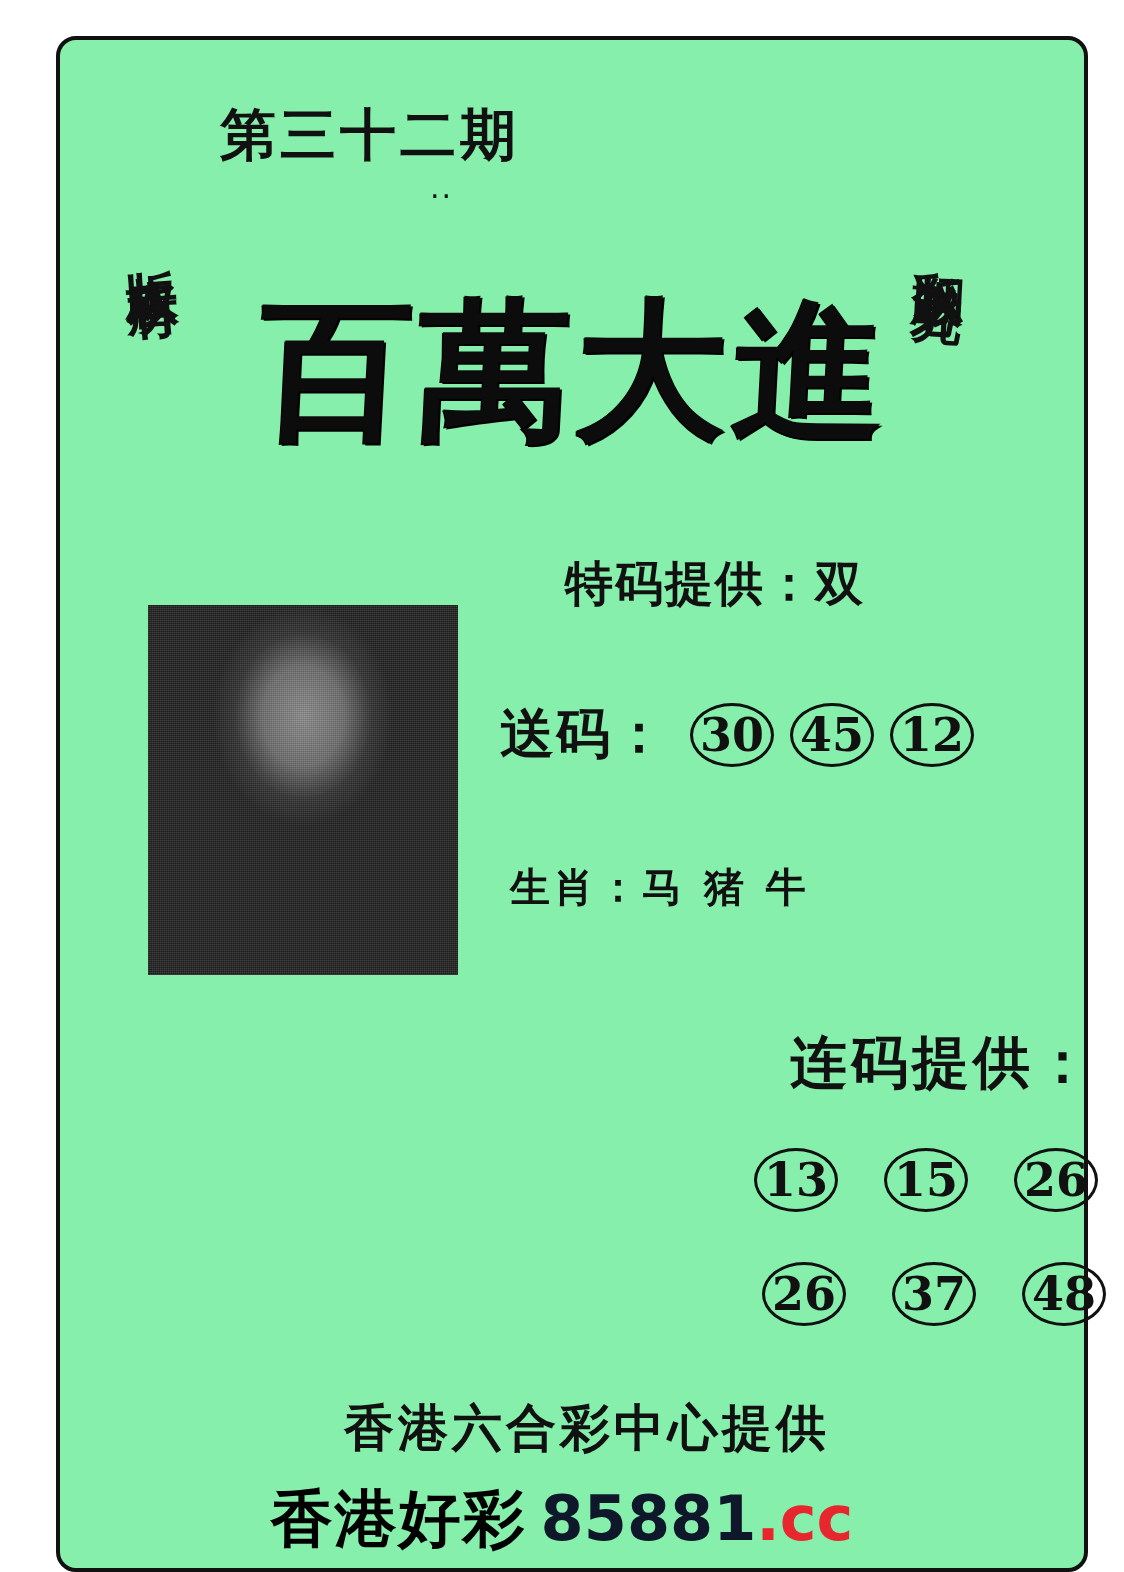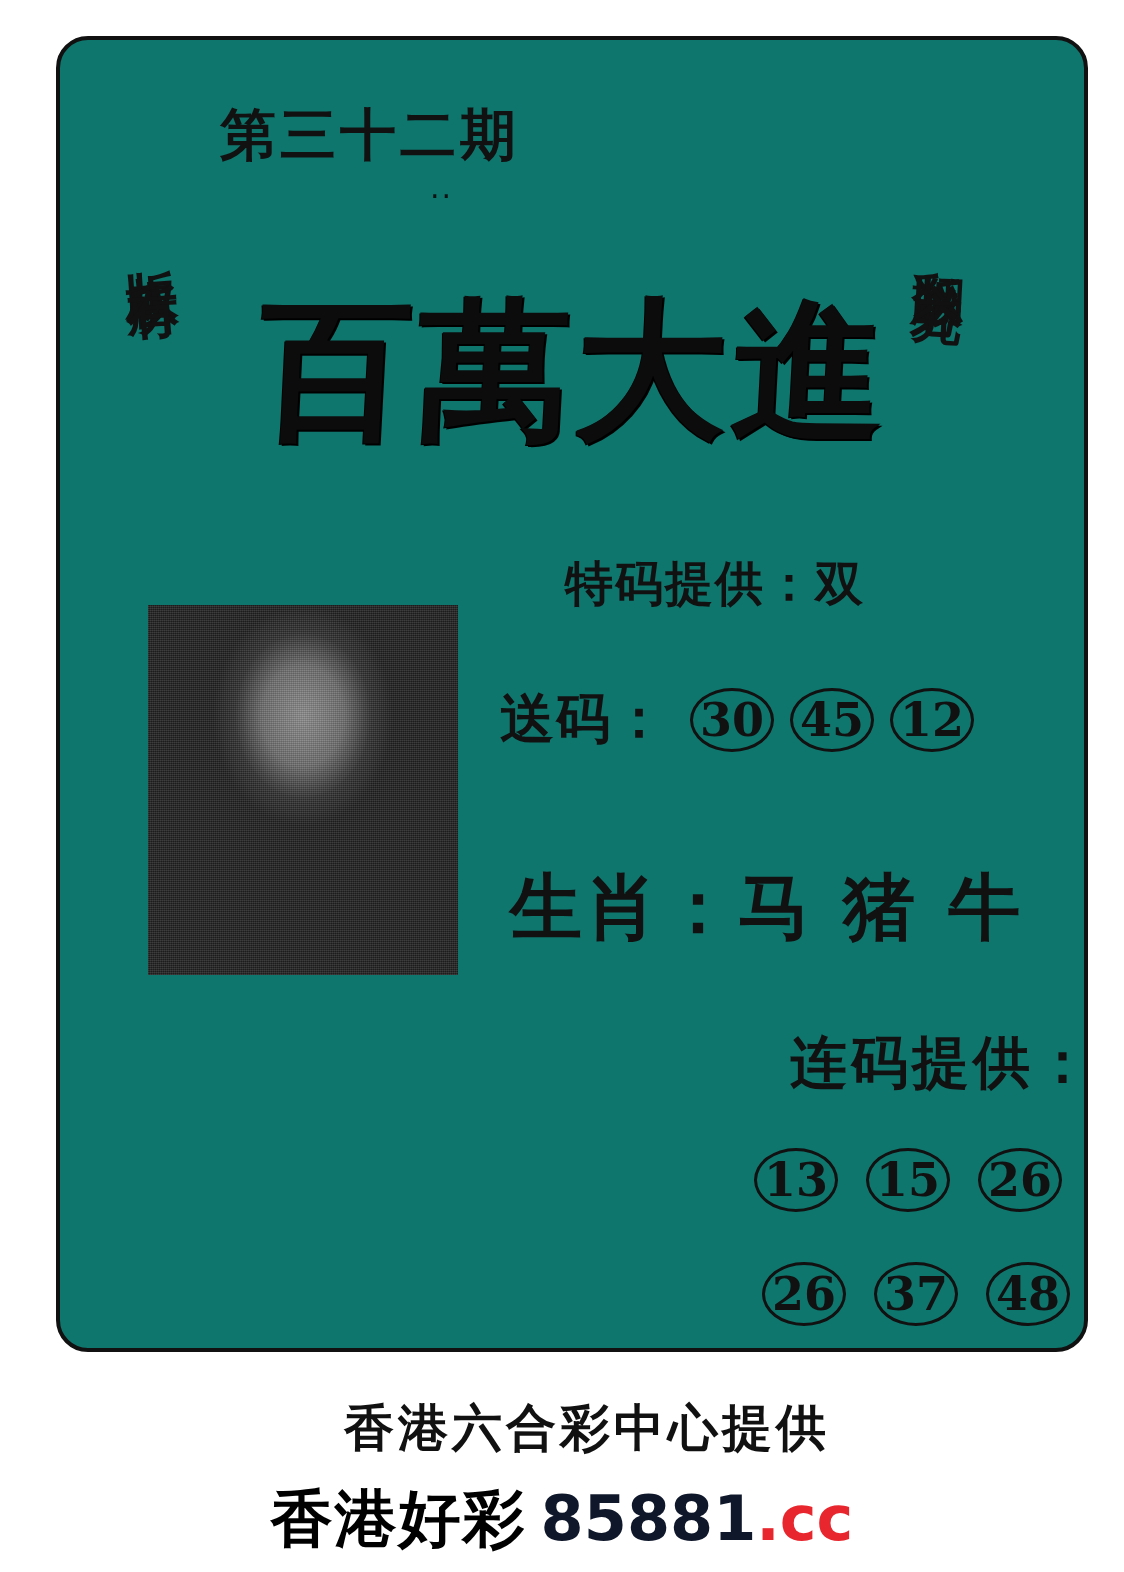--- a/index.html
+++ b/index.html
@@ -14,25 +14,25 @@
     font-family: "DejaVu Sans", sans-serif;
     overflow: hidden;
   }
 
   
   #card {
     position: absolute;
     left: 56px;
     top: 36px;
     width: 1032px;
-    height: 1316px;
+    height: 1536px;
     border: 4px solid #111;
-    border-radius: 32px;
+    border-radius: 20px;
     box-sizing: border-box;
-    background: #0f766e;
+    background: #86efac;
   }
 
   
   #issue {
     position: absolute;
     left: 160px;
     top: 58px;
     font-family: "DejaVu Serif", serif;
     font-size: 56px;
     font-weight: 700;
@@ -124,21 +124,21 @@
     background-image:
       repeating-linear-gradient(0deg, rgba(255,255,255,0.07) 0 1px, rgba(0,0,0,0.07) 1px 2px),
       repeating-linear-gradient(90deg, rgba(255,255,255,0.05) 0 1px, rgba(0,0,0,0.05) 1px 2px);
     pointer-events: none;
   }
 
   
   #send-row {
     position: absolute;
     left: 440px;
-    top: 643px;
+    top: 658px;
     display: flex;
     align-items: center;
     white-space: nowrap;
   }
   #send-row .lbl {
     font-family: "DejaVu Serif", serif;
     font-size: 54px;
     font-weight: 700;
     color: #111;
     margin-right: 14px;
@@ -159,21 +159,21 @@
     margin: 0 8px;
     box-sizing: border-box;
   }
 
   
   #zodiac-row {
     position: absolute;
     left: 450px;
     top: 820px;
     font-family: "DejaVu Serif", serif;
-    font-size: 72px;
+    font-size: 40px;
     font-weight: 700;
     color: #111;
     white-space: nowrap;
     letter-spacing: 4px;
   }
 
   
   #poem {
     position: absolute;
     left: 95px;
@@ -206,20 +206,21 @@
   #lianma .lm-title {
     font-size: 57px;
     letter-spacing: 4px;
     white-space: nowrap;
     margin-left: 50px;
   }
   .lm-row {
     display: flex;
     align-items: flex-start;
     margin-top: 46px;
+    gap: 18px;
   }
   .lm-row .ball { margin: 0 14px; }
   #lm-row-2 { margin-left: 8px; margin-top: 50px; }
 
   
   #card-footer {
     position: absolute;
     left: 0;
     top: 1355px;
     width: 1032px;

